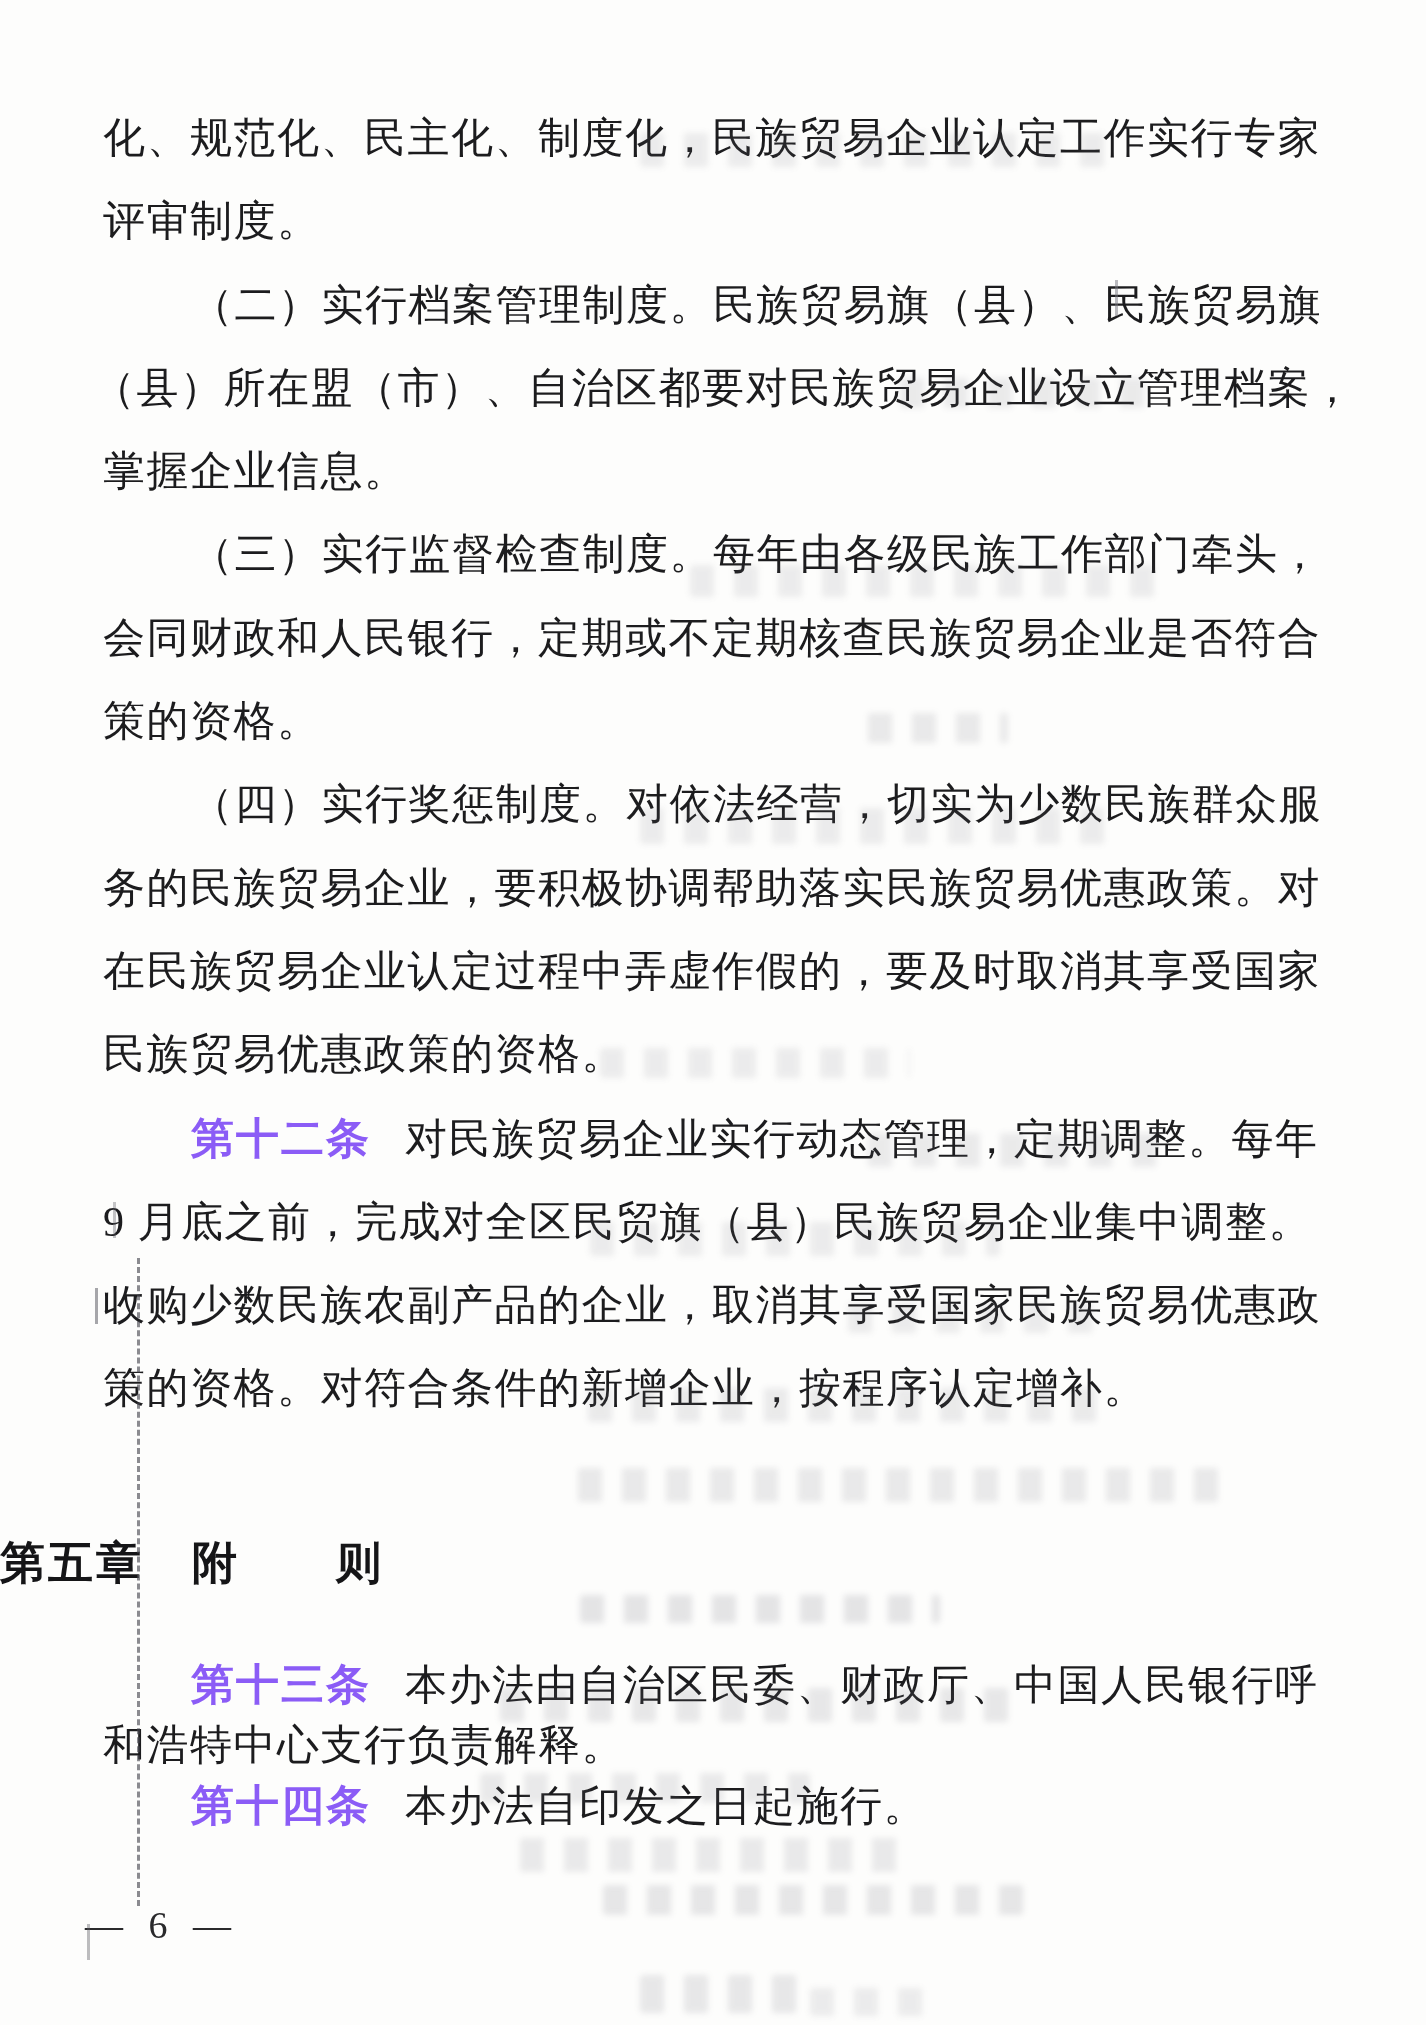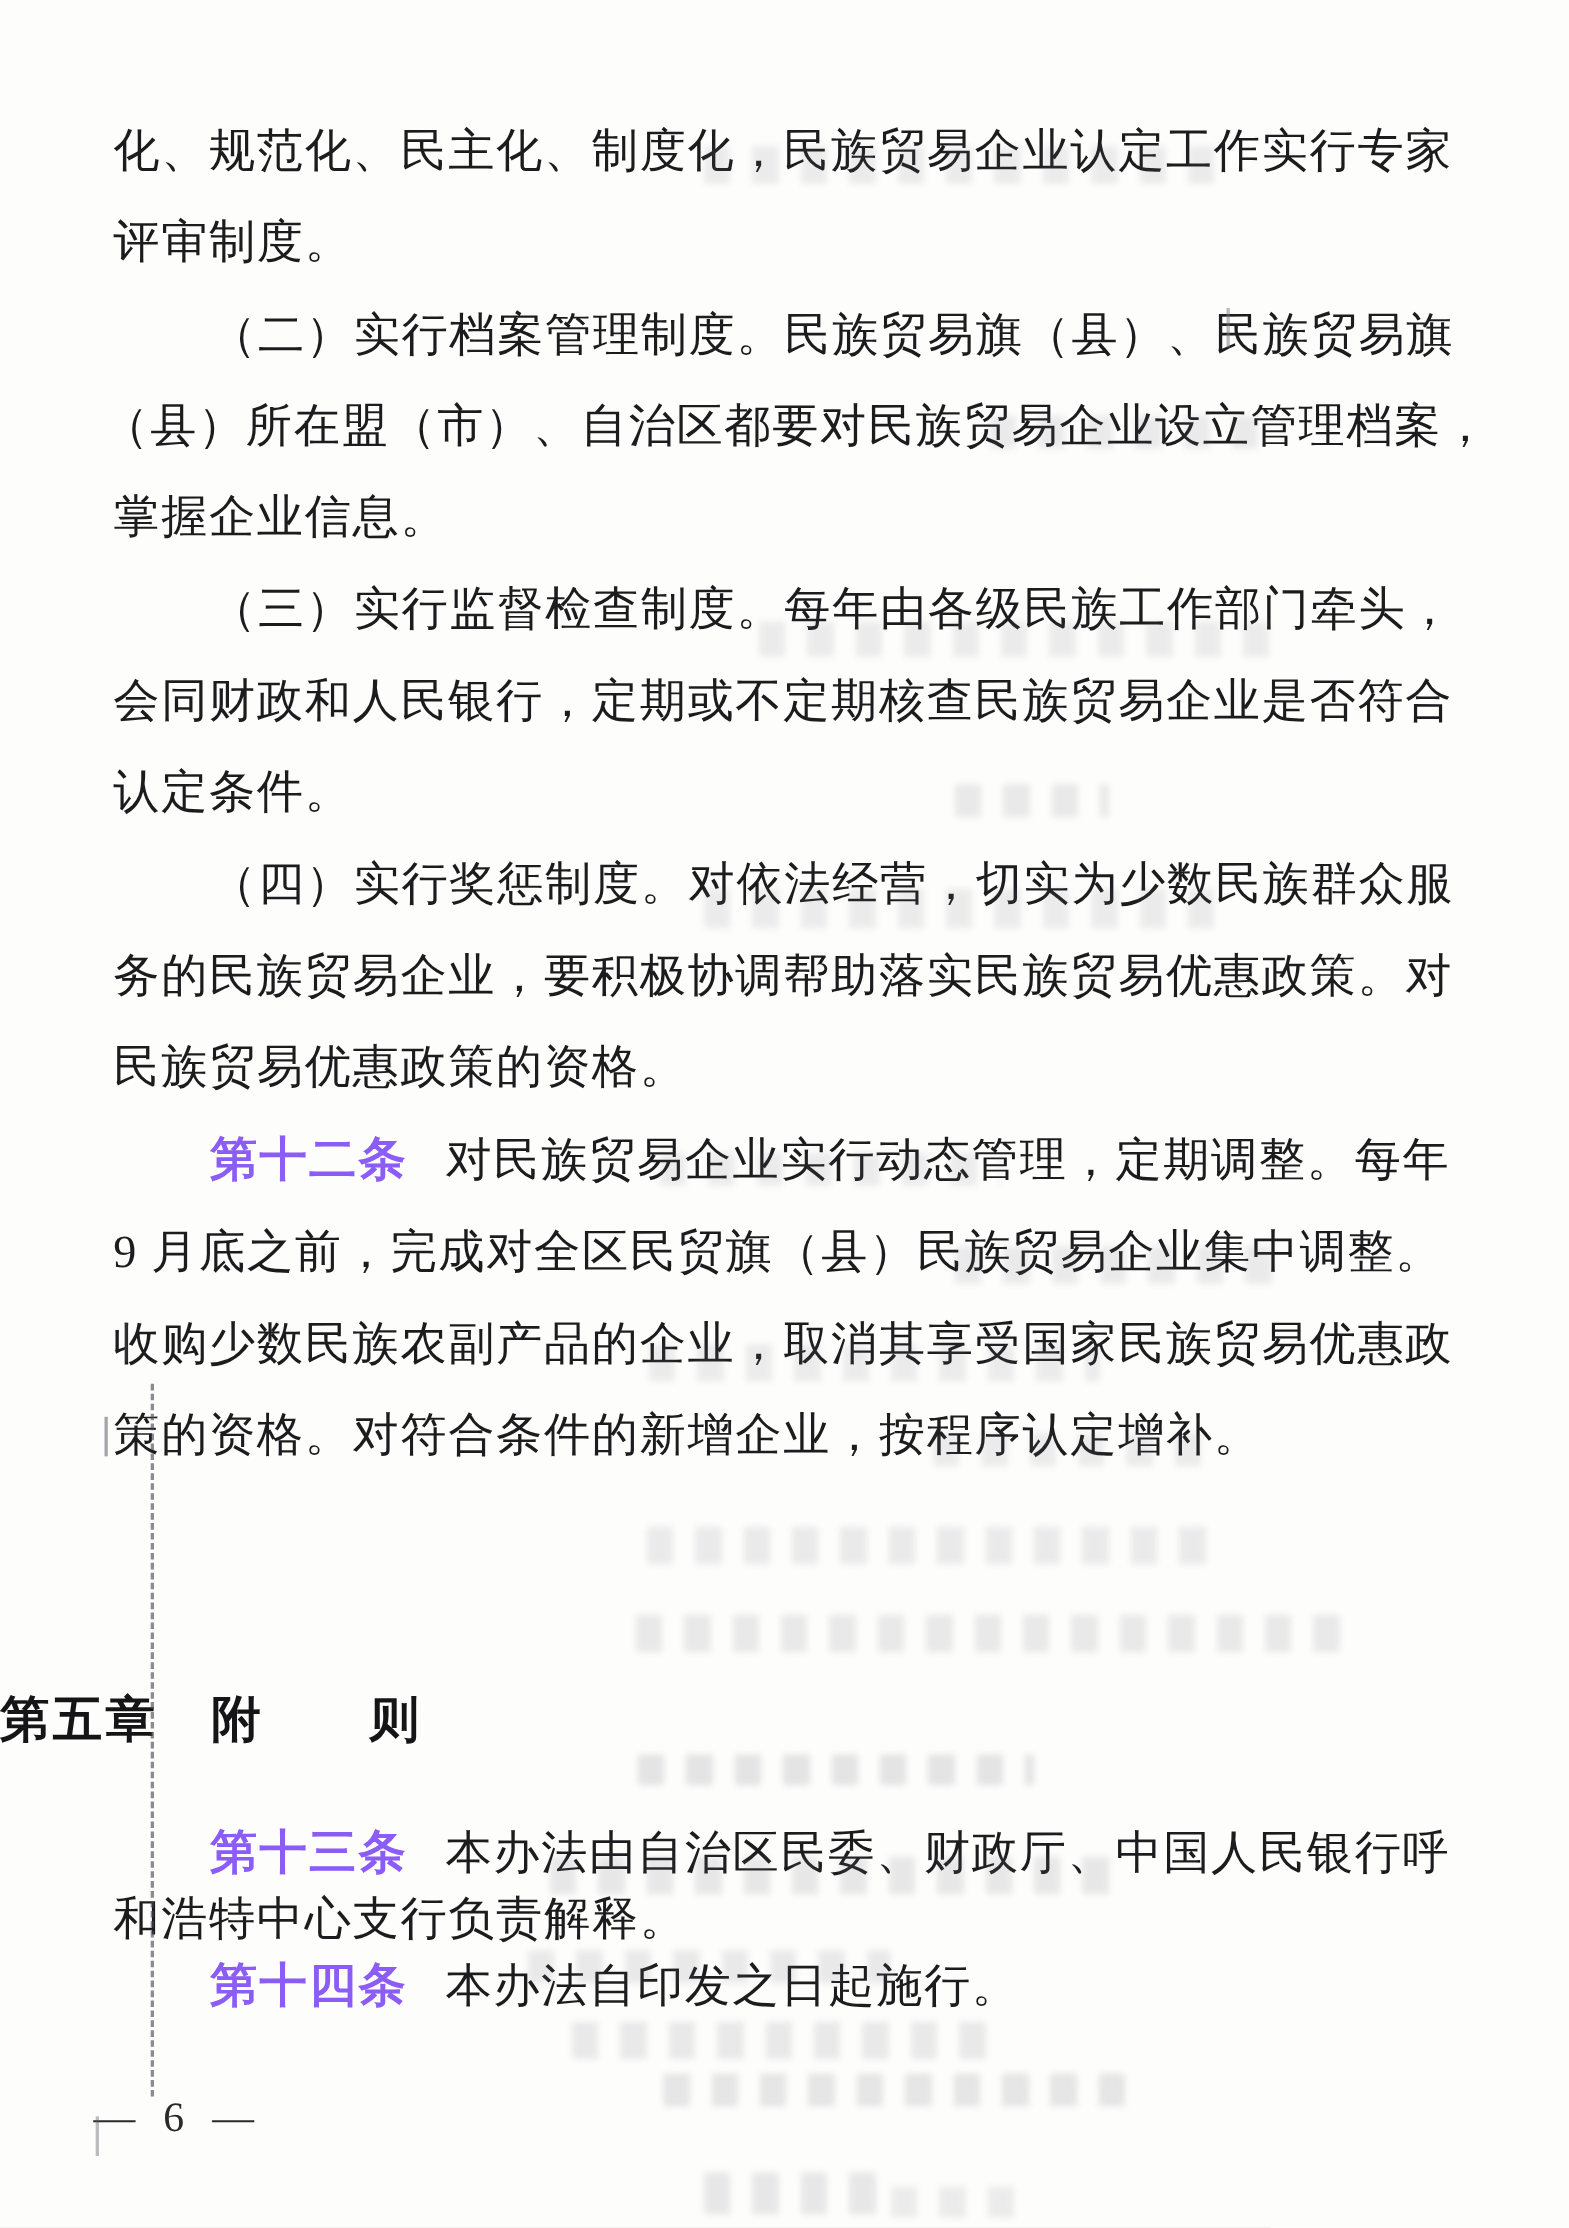--- a/index.html
+++ b/index.html
@@ -88,23 +88,24 @@
 <div class="page">
 
   <div class="text-block" id="block-a">
     <p><span>化、规范化、民主化、制度化，民族贸易企业认定工作实行专家</span></p>
     <p><span>评审制度。</span></p>
     <p class="indent"><span>（二）实行档案管理制度。民族贸易旗（县）、民族贸易旗</span></p>
     <p class="punct-start"><span>（县）所在盟（市）、自治区都要对民族贸易企业设立管理档案，</span></p>
     <p><span>掌握企业信息。</span></p>
     <p class="indent"><span>（三）实行监督检查制度。每年由各级民族工作部门牵头，</span></p>
     <p><span>会同财政和人民银行，定期或不定期核查民族贸易企业是否符合</span></p>
-    <p><span>认定条件。</span></p>
+    <p><span>策的资格。</span></p>
     <p class="indent"><span>（四）实行奖惩制度。对依法经营，切实为少数民族群众服</span></p>
     <p><span>务的民族贸易企业，要积极协调帮助落实民族贸易优惠政策。对</span></p>
+    <p><span>在民族贸易企业认定过程中弄虚作假的，要及时取消其享受国家</span></p>
     <p><span>民族贸易优惠政策的资格。</span></p>
     <p class="indent"><b class="art-num">第十二条</b><span>对民族贸易企业实行动态管理，定期调整。每年</span></p>
     <p><span>9 月底之前，完成对全区民贸旗（县）民族贸易企业集中调整。</span></p>
     <p><span>收购少数民族农副产品的企业，取消其享受国家民族贸易优惠政</span></p>
     <p><span>策的资格。对符合条件的新增企业，按程序认定增补。</span></p>
   </div>
 
   <h2 class="chapter-heading">第五章　附　　则</h2>
 
   <div class="text-block" id="block-b">

